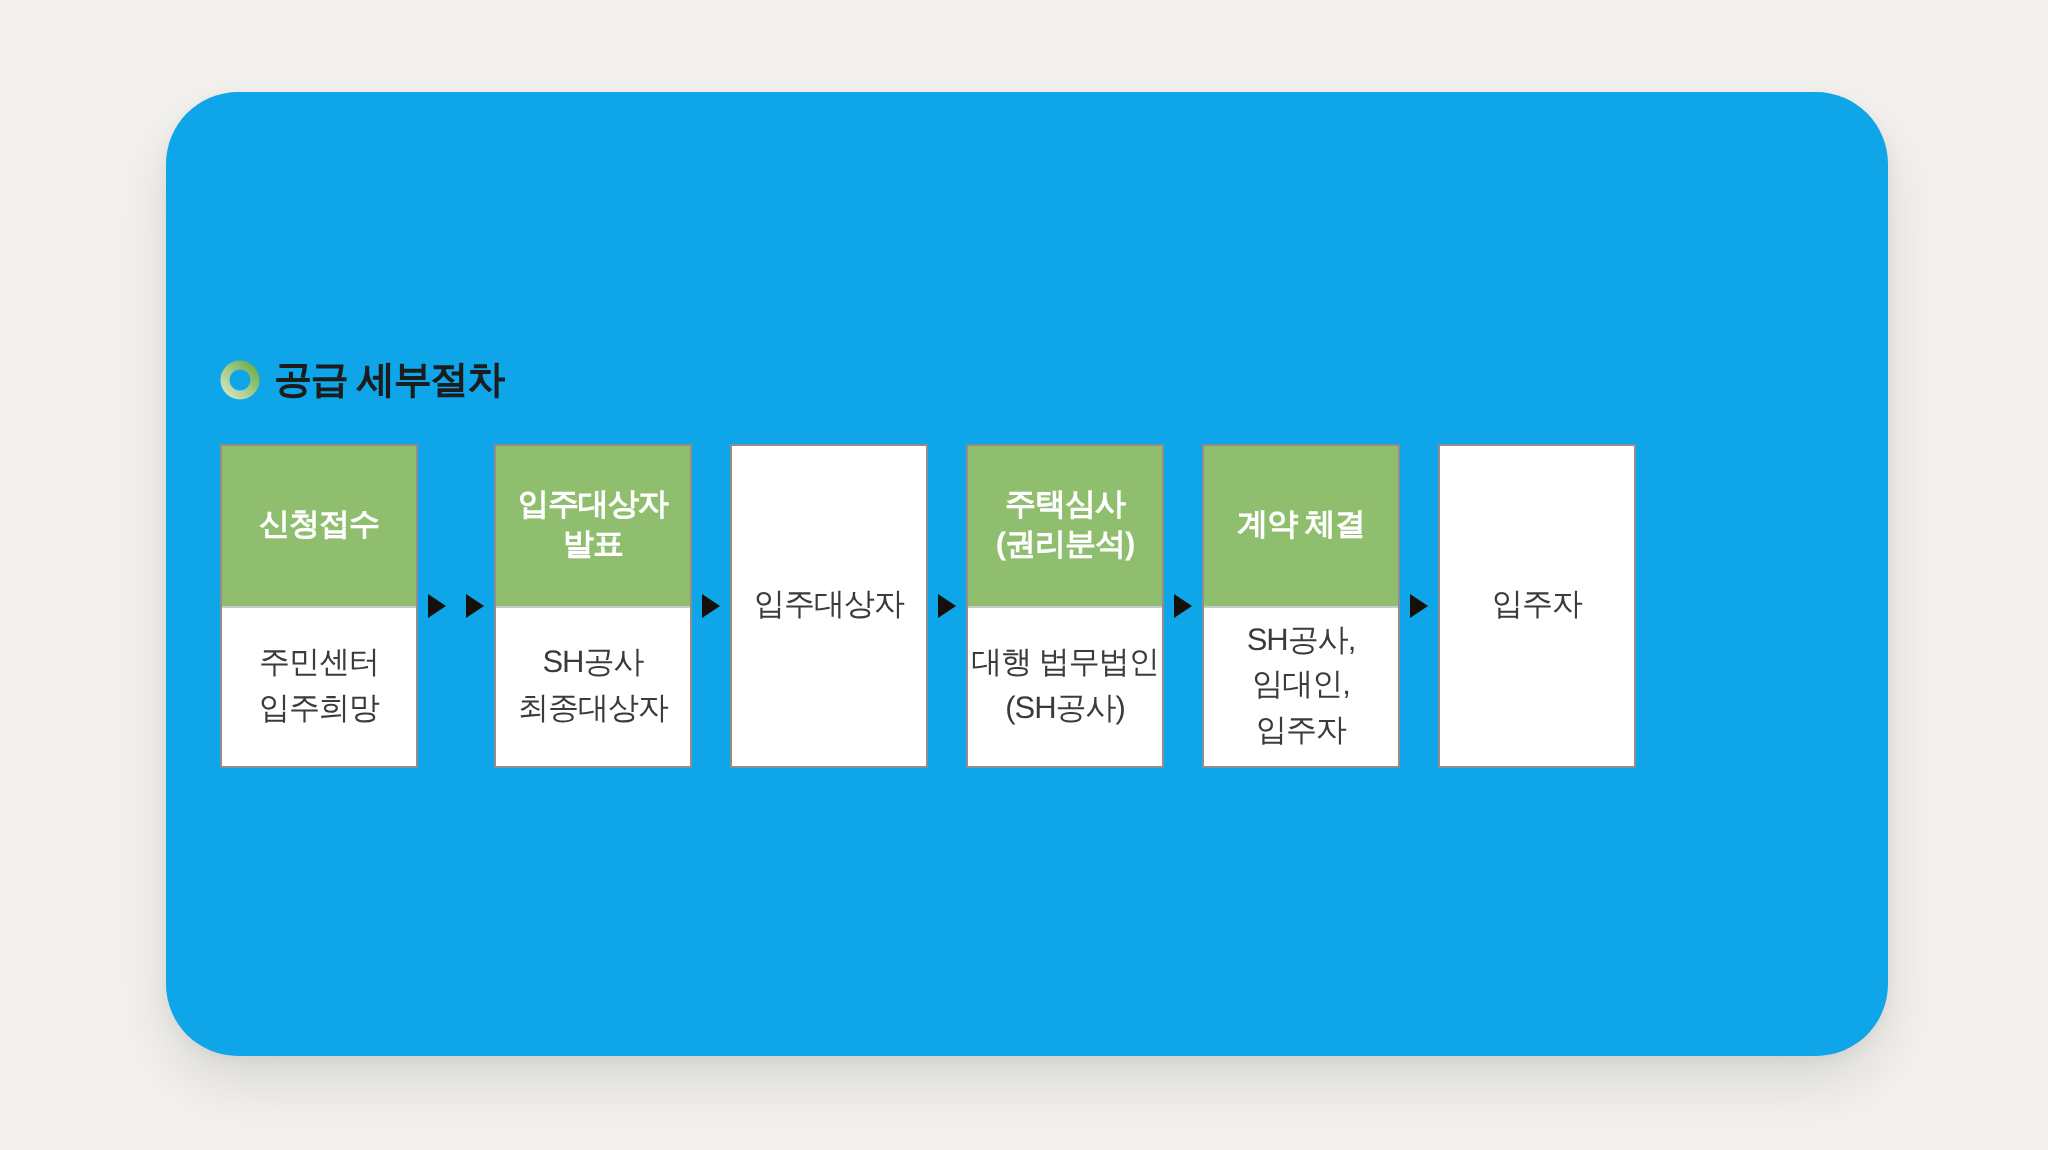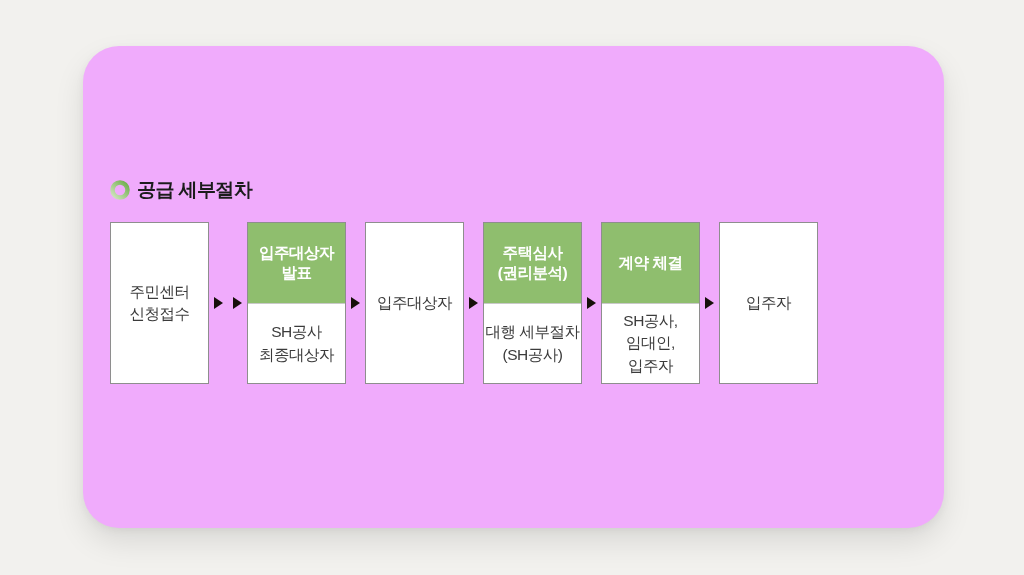--- a/index.html
+++ b/index.html
@@ -7,21 +7,21 @@
     width: 1024px; height: 575px;
     background: #f2f1ee;
     font-family: "Liberation Sans", sans-serif;
     position: relative;
     overflow: hidden;
   }
   .card {
     position: absolute;
     left: 83px; top: 46px;
     width: 861px; height: 482px;
-    background: #f0abfc;
+    background: #0ea5e9;
     border-radius: 36px;
     box-shadow: 0 14px 30px rgba(0,0,0,0.10), 0 3px 8px rgba(0,0,0,0.05);
   }
   .title-row {
     position: absolute;
     left: 27px; top: 131px;
     display: flex;
     align-items: center;
     gap: 7px;
   }
@@ -114,22 +114,23 @@
           </defs>
           <circle cx="10" cy="10" r="7.5" fill="none" stroke="url(#ringGrad)" stroke-width="4.5"></circle>
         </svg>
       </span>
       <h2 class="section-title">공급 세부절차</h2>
     </div>
 
     <div class="flow">
 
       <div class="step">
+        <div class="step-header">신청접수</div>
         <div class="step-body">주민센터
-신청접수</div>
+입주희망</div>
       </div>
       <div class="arrow-gap">
           <span class="arrow-right-icon"></span>
         </div>
 
       <div class="arrow-gap">
           <span class="arrow-right-icon"></span>
         </div>
 
       <div class="step">
@@ -145,21 +146,21 @@
       <div class="step">
         <div class="step-body">입주대상자</div>
       </div>
       <div class="arrow-gap">
           <span class="arrow-right-icon"></span>
         </div>
 
       <div class="step">
         <div class="step-header">주택심사
 (권리분석)</div>
-        <div class="step-body">대행 세부절차
+        <div class="step-body">대행 법무법인
 (SH공사)</div>
       </div>
       <div class="arrow-gap">
           <span class="arrow-right-icon"></span>
         </div>
 
       <div class="step">
         <div class="step-header">계약 체결</div>
         <div class="step-body">SH공사,
 임대인,

